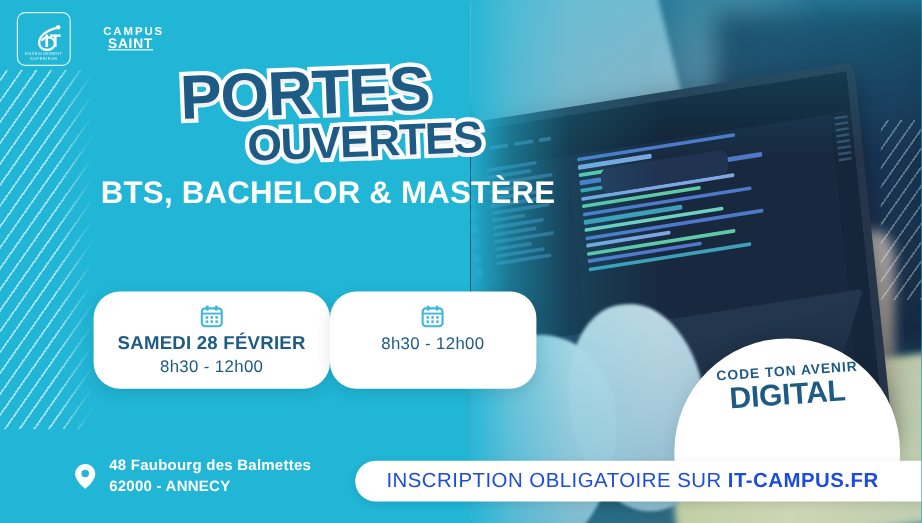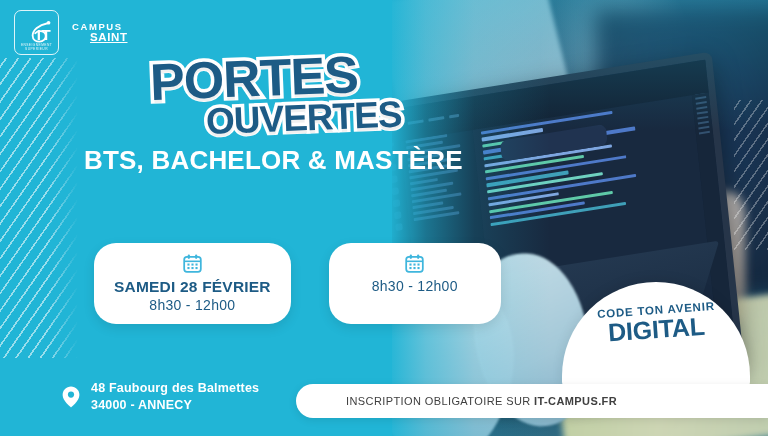--- a/index.html
+++ b/index.html
@@ -169,21 +169,21 @@
   }
   .it-logo .it-swoosh {
     position:absolute; right:7px; top:9px; width:21px; height:24px;
   }
   .it-logo .it-sub {
     position:absolute; bottom:3px; left:0; right:0; text-align:center;
     font-size:2.6px; color:rgba(255,255,255,.9); letter-spacing:.35px;
     transform:scale(1.25); transform-origin:center bottom;
   }
   .campus-block { color:#fff; line-height:1; }
-  .campus-block .c-top { font-size:9.5px; letter-spacing:1.6px; font-weight:600; margin-left:4px; }
+  .campus-block .c-top { font-size:9.5px; letter-spacing:1.6px; font-weight:600; margin-left:18px; }
   .campus-block .c-mid { font-size:11.5px; font-weight:bold; letter-spacing:.6px; margin:1px 0 0 22px;text-decoration:underline; }
   .campus-block .c-big { font-size:23px; font-weight:bold; letter-spacing:-.3px; margin-top:-2px; }
 
   
   .headline { position:absolute; left:150px; top:52px; width:320px; }
   .hl1, .hl2 {
     font-weight:bold; color:#1d5b85; line-height:.95;
     -webkit-text-stroke:7px #ffffff;
     paint-order:stroke fill;
     text-shadow:0 3px 0 rgba(0,0,0,.06);
@@ -192,21 +192,21 @@
   }
   .hl1 { font-size:52px; transform:rotate(-2.2deg); margin-left:0; }
   .hl2 { font-size:37px; transform:rotate(-2.2deg); margin-left:56px; margin-top:-2px; }
 
   
   .sub { position:absolute; left:84px; top:146px; color:#fff; }
   .sub1 { font-size:26px; font-weight:bold; letter-spacing:.2px; line-height:1.12; white-space:nowrap; }
   .sub2 { font-size:21px; font-weight:500; letter-spacing:.1px; line-height:1.2; white-space:nowrap; }
 
   
-  .cards { position:absolute; left:94px; top:243px; display:flex; gap:38px; }
+  .cards { position:absolute; left:78px; top:243px; display:flex; }
   .card {
     background:#fff; border-radius:22px;
     padding:10px 20px 11px;
     text-align:center;
     box-shadow:0 4px 12px rgba(0,0,0,.10);
     min-width:172px;
   }
   .card .cal { margin:0 auto 4px; display:block; }
   .card .c-day { color:#1d5b85; font-weight:bold; font-size:15.5px; letter-spacing:.2px; white-space:nowrap; }
   .card .c-time { color:#1d5b85; font-size:14px; margin-top:1px; letter-spacing:.3px; }
@@ -243,21 +243,21 @@
 
   .insc {
     position:absolute; left:296px; bottom:18px;
     height:34px; width:472px;
     background:#fff;
     border-radius:17px 0 0 17px;
     display:flex; align-items:center;
     padding-left:26px;
     box-shadow:0 2px 8px rgba(0,0,0,.10);
   }
-  .insc .i-txt { color:#404040; font-size:11px; letter-spacing:.4px; white-space:nowrap;margin-left:24px; }
+  .insc .i-txt { color:#1d4ed8; font-size:17px; letter-spacing:.4px; white-space:nowrap; }
   .insc .i-txt b { font-weight:bold; }
 </style>
 </head>
 <body>
 
 <div class="poster">
 
   <div class="photo">
     <div class="photo-bg"></div>
     <div class="photo-paper"></div>
@@ -422,21 +422,21 @@
     <div class="a2">DIGITAL</div>
   </div>
 
   <div class="addr">
     <svg class="pin" width="18" height="22" viewBox="0 0 18 22">
       <path d="M9 0.6 C4.3 0.6 0.6 4.3 0.6 9 C0.6 15 9 21.4 9 21.4 C9 21.4 17.4 15 17.4 9 C17.4 4.3 13.7 0.6 9 0.6 Z" fill="#ffffff"></path>
       <circle cx="9" cy="8.6" r="3.1" fill="#21b5d6"></circle>
     </svg>
     <div>
       <div class="a-l1">48 Faubourg des Balmettes</div>
-      <div class="a-l2">34000 - ANNECY</div>
+      <div class="a-l2">62000 - ANNECY</div>
     </div>
   </div>
 
   <div class="insc">
     <div class="i-txt">
       <span>INSCRIPTION OBLIGATOIRE SUR </span><b>IT-CAMPUS.FR</b>
     </div>
   </div>
 
 </div>

